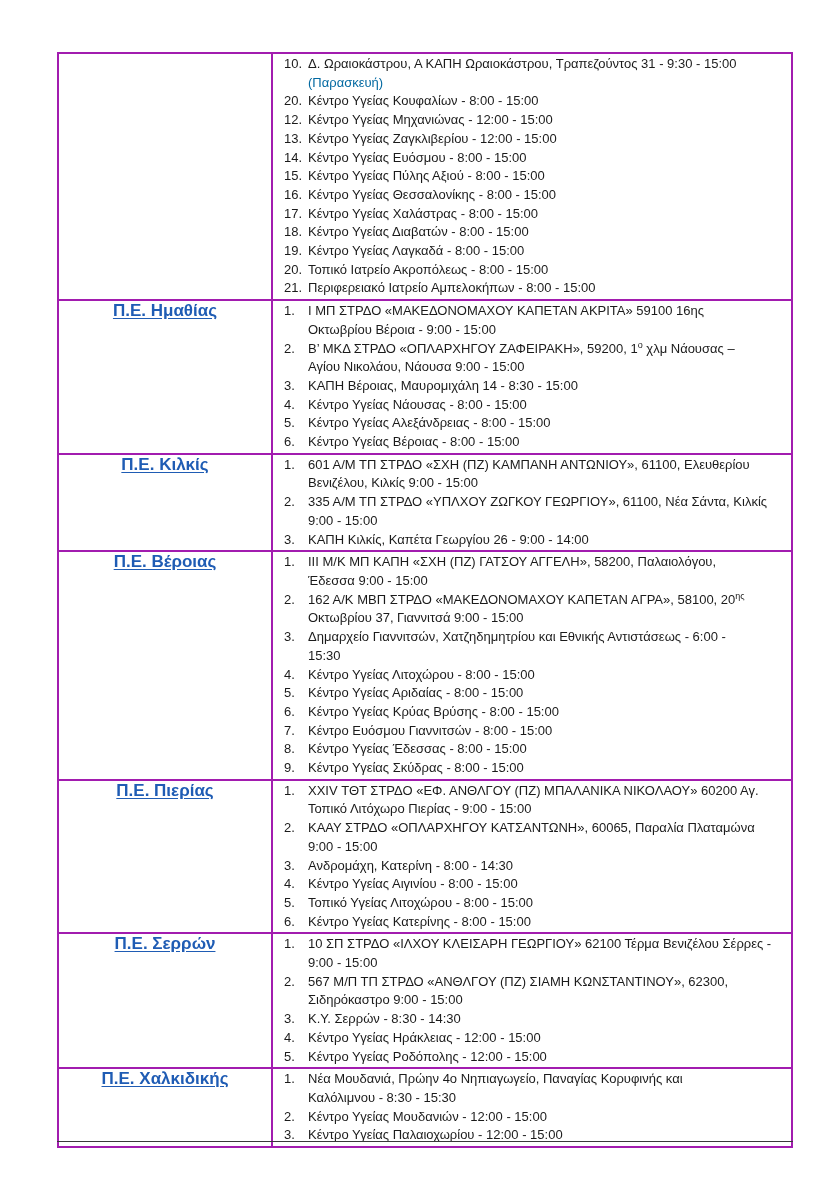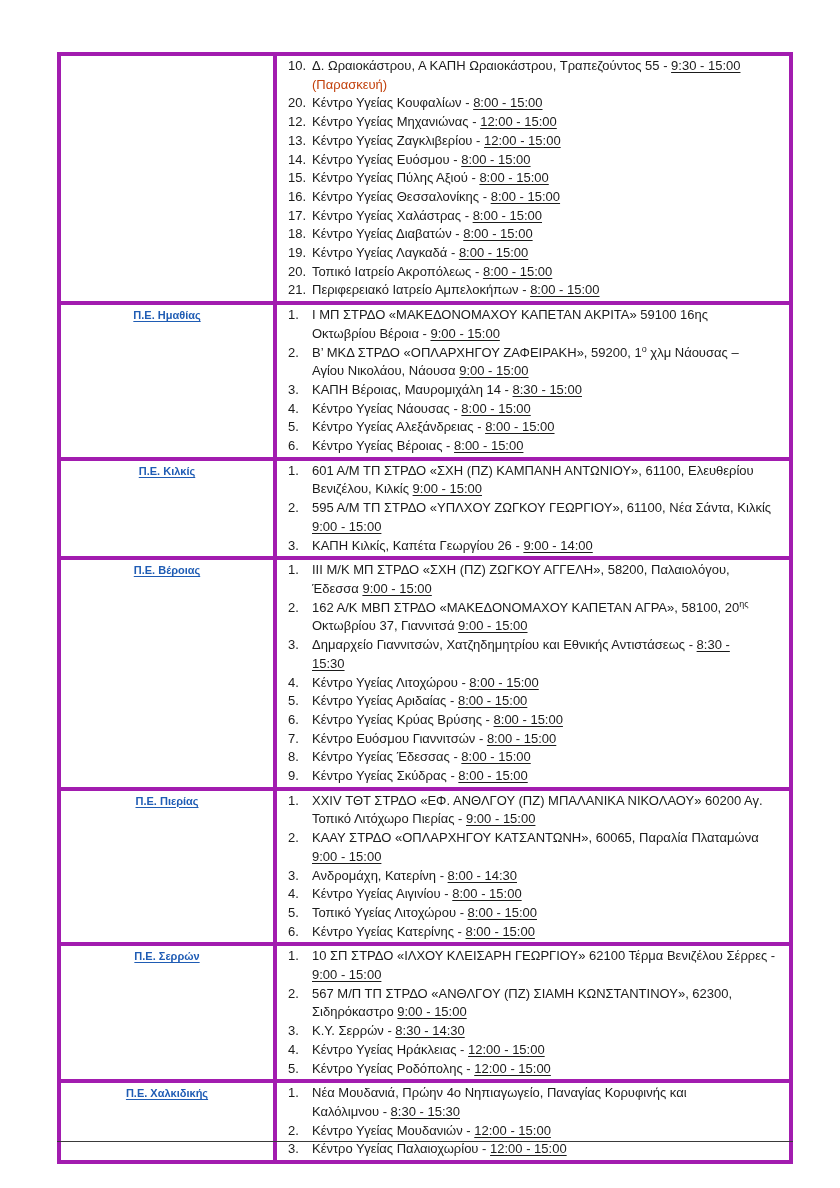--- a/index.html
+++ b/index.html
@@ -18,58 +18,57 @@
   }
   table.doc-table {
     position: absolute;
     left: 57px;
     top: 52px;
     width: 736px;
     border-collapse: collapse;
     table-layout: fixed;
   }
   table.doc-table td {
-    border: 4px solid #a21caf;
+    border: 2px solid #a21caf;
     vertical-align: top;
     font-size: 13px;
     line-height: 18.7px;
   }
   td.label-cell {
     width: 210px;
     vertical-align: middle;
     text-align: center;
   }
   .region-label {
     color: #1f5cb4;
     font-weight: bold;
-    font-size: 11px;
+    font-size: 17px;
     text-decoration: underline;
     text-underline-offset: 2px;
     cursor: pointer;
   }
   td.items-cell {
     padding: 1px 6px 1px 11px;
     overflow: hidden;
   }
   .item { display: flex; }
   .item-num {
     flex: 0 0 24px;
     width: 24px;
     white-space: nowrap;
   }
   .item-lines { flex: 1; min-width: 0; }
   .line {
     display: block;
     white-space: nowrap;
   }
   .seg-u {
-    text-decoration: underline;
     text-underline-offset: 2px;
   }
-  .seg-red { color: #c2410c; }
+  .seg-red { color: #0369a1; }
   .seg-sup {
     font-size: 9px;
     vertical-align: super;
     line-height: 0;
   }
   .bottom-rule {
     position: absolute;
     left: 57px;
     width: 736px;
     height: 1px;
@@ -81,21 +80,21 @@
 
 <div class="page">
   <table class="doc-table">
     <tbody id="table-body">
         <tr>
           <td class="label-cell"></td>
           <td class="items-cell">
             <div class="item">
               <span class="item-num">10.</span>
               <div class="item-lines">
-                <div class="line"><span class="">Δ. Ωραιοκάστρου, Α ΚΑΠΗ Ωραιοκάστρου, Τραπεζούντος 55 - </span><span class="seg-u">9:30 - 15:00</span></div>
+                <div class="line"><span class="">Δ. Ωραιοκάστρου, Α ΚΑΠΗ Ωραιοκάστρου, Τραπεζούντος 31 - </span><span class="seg-u">9:30 - 15:00</span></div>
                 <div class="line"><span class="seg-red">(Παρασκευή)</span></div>
               </div>
             </div>
             <div class="item">
               <span class="item-num">20.</span>
               <div class="item-lines">
                 <div class="line"><span class="">Κέντρο Υγείας Κουφαλίων - </span><span class="seg-u">8:00 - 15:00</span></div>
               </div>
             </div>
             <div class="item">
@@ -209,53 +208,53 @@
             <div class="item">
               <span class="item-num">1.</span>
               <div class="item-lines">
                 <div class="line"><span class="">601 Α/Μ ΤΠ ΣΤΡΔΟ «ΣΧΗ (ΠΖ) ΚΑΜΠΑΝΗ ΑΝΤΩΝΙΟΥ», 61100, Ελευθερίου</span></div>
                 <div class="line"><span class="">Βενιζέλου, Κιλκίς </span><span class="seg-u">9:00 - 15:00</span></div>
               </div>
             </div>
             <div class="item">
               <span class="item-num">2.</span>
               <div class="item-lines">
-                <div class="line"><span class="">595 Α/Μ ΤΠ ΣΤΡΔΟ «ΥΠΛΧΟΥ ΖΩΓΚΟΥ ΓΕΩΡΓΙΟΥ», 61100, Νέα Σάντα, Κιλκίς</span></div>
+                <div class="line"><span class="">335 Α/Μ ΤΠ ΣΤΡΔΟ «ΥΠΛΧΟΥ ΖΩΓΚΟΥ ΓΕΩΡΓΙΟΥ», 61100, Νέα Σάντα, Κιλκίς</span></div>
                 <div class="line"><span class="seg-u">9:00 - 15:00</span></div>
               </div>
             </div>
             <div class="item">
               <span class="item-num">3.</span>
               <div class="item-lines">
                 <div class="line"><span class="">ΚΑΠΗ Κιλκίς, Καπέτα Γεωργίου 26 - </span><span class="seg-u">9:00 - 14:00</span></div>
               </div>
             </div>
           </td>
         </tr>
         <tr>
           <td class="label-cell"><span class="region-label">Π.Ε. Βέροιας</span></td>
           <td class="items-cell">
             <div class="item">
               <span class="item-num">1.</span>
               <div class="item-lines">
-                <div class="line"><span class="">ΙΙΙ Μ/Κ ΜΠ ΣΤΡΔΟ «ΣΧΗ (ΠΖ) ΖΩΓΚΟΥ ΑΓΓΕΛΗ», 58200, Παλαιολόγου,</span></div>
+                <div class="line"><span class="">ΙΙΙ Μ/Κ ΜΠ ΚΑΠΗ «ΣΧΗ (ΠΖ) ΓΑΤΣΟΥ ΑΓΓΕΛΗ», 58200, Παλαιολόγου,</span></div>
                 <div class="line"><span class="">Έδεσσα </span><span class="seg-u">9:00 - 15:00</span></div>
               </div>
             </div>
             <div class="item">
               <span class="item-num">2.</span>
               <div class="item-lines">
                 <div class="line"><span class="">162 Α/Κ ΜΒΠ ΣΤΡΔΟ «ΜΑΚΕΔΟΝΟΜΑΧΟΥ ΚΑΠΕΤΑΝ ΑΓΡΑ», 58100, 20</span><span class="seg-sup">ης</span></div>
                 <div class="line"><span class="">Οκτωβρίου 37, Γιαννιτσά </span><span class="seg-u">9:00 - 15:00</span></div>
               </div>
             </div>
             <div class="item">
               <span class="item-num">3.</span>
               <div class="item-lines">
-                <div class="line"><span class="">Δημαρχείο Γιαννιτσών, Χατζηδημητρίου και Εθνικής Αντιστάσεως - </span><span class="seg-u">8:30 -</span></div>
+                <div class="line"><span class="">Δημαρχείο Γιαννιτσών, Χατζηδημητρίου και Εθνικής Αντιστάσεως - </span><span class="seg-u">6:00 -</span></div>
                 <div class="line"><span class="seg-u">15:30</span></div>
               </div>
             </div>
             <div class="item">
               <span class="item-num">4.</span>
               <div class="item-lines">
                 <div class="line"><span class="">Κέντρο Υγείας Λιτοχώρου - </span><span class="seg-u">8:00 - 15:00</span></div>
               </div>
             </div>
             <div class="item">

